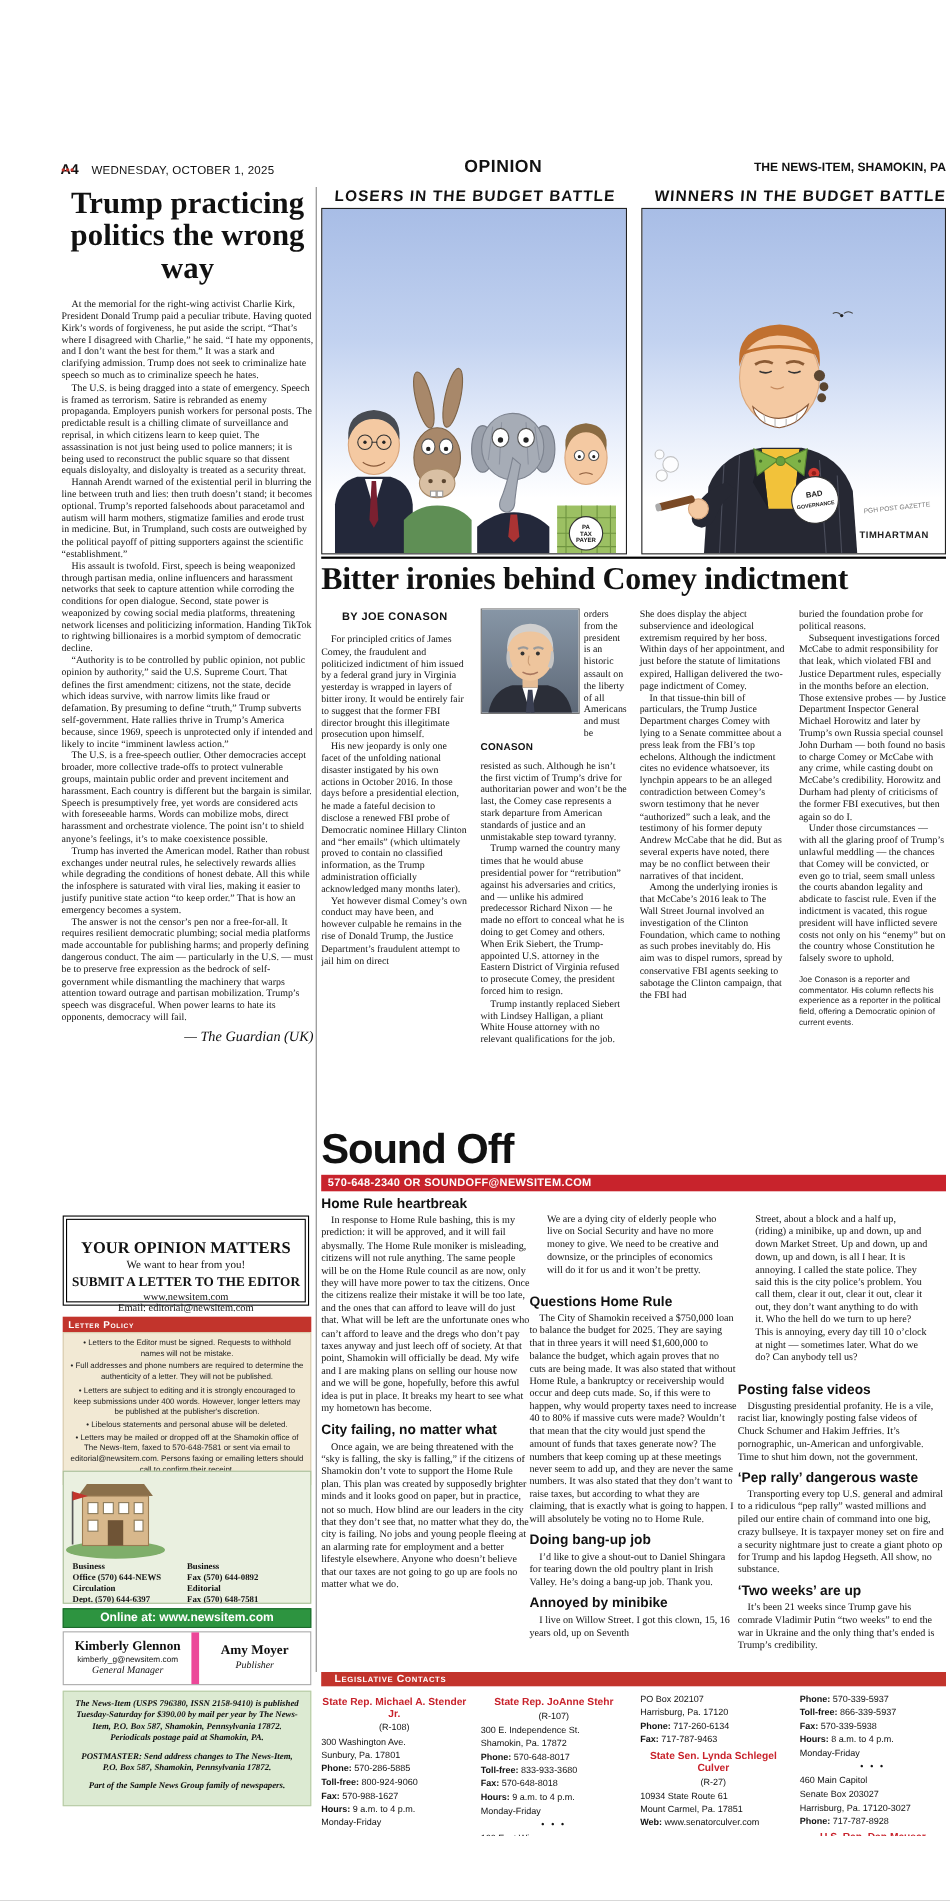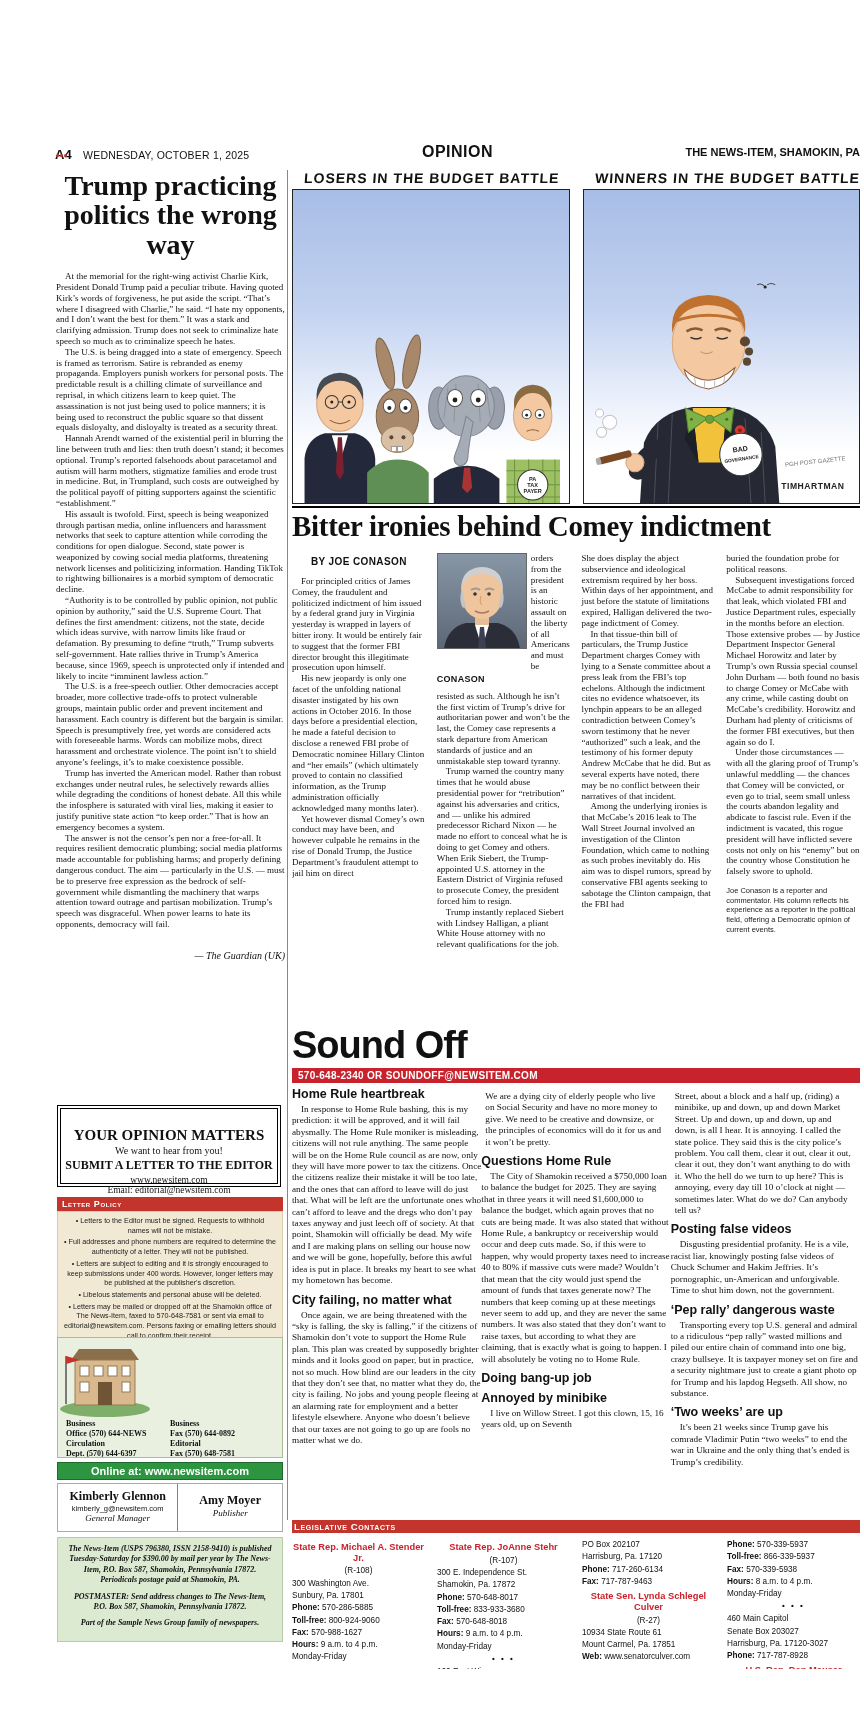--- a/index.html
+++ b/index.html
@@ -15,21 +15,21 @@
   .hdr-date{font-size:10.5px;margin-left:7px;letter-spacing:.2px;}
   .hdr-section{position:absolute;left:0;right:0;top:2px;text-align:center;
                font:bold 16px "Liberation Sans",sans-serif;letter-spacing:.5px;}
   .hdr-mast{position:absolute;right:0;top:5px;font:bold 11px "Liberation Sans",sans-serif;}
 
   
   .vrule{position:absolute;left:287px;top:170px;width:1px;height:1350px;background:#888;}
   .editorial{position:absolute;left:56px;top:171px;width:229px;height:932px;overflow:hidden;}
   .editorial h1{font:bold 28px/1.05 "Liberation Serif",serif;text-align:center;margin:0 0 12px;}
   .editorial .li-p{font-size:9px;line-height:1.2;text-indent:9px;margin:0;}
-  .editorial .li-att{font-style:italic;font-size:10px;text-align:right;margin-top:20px;}
+  .editorial .li-att{font-style:italic;font-size:13px;text-align:right;margin-top:4px;}
 
   .opinion-box{position:absolute;left:57px;top:1105px;width:224px;height:82px;border:4px double #000;
                text-align:center;box-sizing:border-box;background:#fff;}
   .ob-title{font:bold 15px "Liberation Serif",serif;margin-top:18px;}
   .ob-sub{font-size:10px;margin-top:1px;}
   .ob-cta{font:bold 12px "Liberation Serif",serif;margin-top:2px;}
   .ob-web{font-size:9.5px;margin-top:2px;}
   .ob-email{font-size:9.5px;}
 
   .letter-policy{position:absolute;left:57px;top:1197px;width:226px;box-sizing:border-box;}
@@ -52,21 +52,21 @@
   .ni-ph{font-size:8px;line-height:1.25;}
   .ni-ph .lab{font-weight:bold;}
   .ni-ph .val{font-weight:bold;}
 
   .online-bar{position:absolute;left:57px;top:1462px;width:226px;box-sizing:border-box;background:#2d9440;
               border:1px solid #1c6b2c;color:#fff;text-align:center;
               font:bold 11px "Liberation Sans",sans-serif;padding:2px 0;}
 
   .staff{position:absolute;left:57px;top:1483px;width:226px;height:49px;border:1px solid #aaa;
          display:flex;text-align:center;background:#fff;box-sizing:border-box;}
-  .staff-gm{flex:1.15;border-right:1px solid #ec4899;padding-top:5px;}
+  .staff-gm{flex:1.15;border-right:7px solid #ec4899;padding-top:5px;}
   .staff-pub{flex:1;padding-top:9px;}
   .staff-name{font:bold 12px "Liberation Serif",serif;}
   .staff-email{font:7.5px "Liberation Sans",sans-serif;}
   .staff-title{font:italic 9px "Liberation Serif",serif;}
 
   .fine-print{position:absolute;left:57px;top:1537px;width:226px;background:#dcead2;border:1px solid #b7cba6;
               padding:6px 9px;box-sizing:border-box;}
   .fine-print p{font:italic bold 8px/1.3 "Liberation Serif",serif;text-align:center;margin:0 0 6px;}
 
   
@@ -96,26 +96,26 @@
   
   .soundoff-title{position:absolute;left:292px;top:1026px;font:bold 38px/1 "Liberation Sans",sans-serif;
                   letter-spacing:-1px;}
   .soundoff-bar{position:absolute;left:292px;top:1068px;width:568px;box-sizing:border-box;background:#c8232c;
                 color:#fff;font:bold 10px "Liberation Sans",sans-serif;padding:2px 6px;letter-spacing:.3px;}
   .so-cols{position:absolute;left:292px;top:1087px;width:568px;height:428px;display:flex;overflow:hidden;}
   .so-col{flex:1;min-width:0;}
   .so-col .li-h{font:bold 12.5px "Liberation Sans",sans-serif;margin:6px 0 3px;}
   .so-col .li-h:first-child{margin-top:0;}
   .so-col .li-p{font-size:9.2px;line-height:1.24;text-indent:9px;margin:0;}
-  .so-col .li-cont{font-size:9.2px;line-height:1.24;text-indent:0;margin:4px;font-family:Liberation Serif, serif;}
+  .so-col .li-cont{font-size:9.2px;line-height:1.24;text-indent:0;margin:16px;font-family:Liberation Serif, serif;}
 
   
   .legis-bar{position:absolute;left:292px;top:1520px;width:568px;box-sizing:border-box;background:#c2342c;
              color:#fff;font:bold 9.5px "Liberation Sans",sans-serif;font-variant:small-caps;
-             letter-spacing:.6px;padding:1px 2px;}
+             letter-spacing:.6px;padding:1px 12px;}
   .lg-cols{position:absolute;left:292px;top:1539px;width:568px;height:130px;display:flex;gap:12px;
            font-family:Liberation Sans, sans-serif;overflow:hidden;}
   .lg-col{flex:1;min-width:0;}
   .lg-col .li-line,.lg-col .li-lbl{font-size:8.2px;line-height:1.5;}
   .lg-col .li-lbl b{font-weight:bold;}
   .lg-col .li-name{color:#c8232c;font-weight:bold;font-size:9.3px;line-height:1.15;text-align:center;margin:3px 0 2px;}
   .lg-col .li-dist{font-size:8.2px;text-align:center;line-height:1.5;}
   .lg-col .li-dots{text-align:center;font-weight:bold;letter-spacing:2px;font-size:8px;line-height:1.6;}
 </style>
 </head>
@@ -413,20 +413,21 @@
           <div class="li-h">City failing, no matter what</div>
           <div class="li-p">Once again, we are being threatened with the “sky is falling, the sky is falling,” if the citizens of Shamokin don’t vote to support the Home Rule plan. This plan was created by supposedly brighter minds and it looks good on paper, but in practice, not so much. How blind are our leaders in the city that they don’t see that, no matter what they do, the city is failing. No jobs and young people fleeing at an alarming rate for employment and a better lifestyle elsewhere. Anyone who doesn’t believe that our taxes are not going to go up are fools no matter what we do.</div>
         </div>
       </div>
     <div class="so-col">
         <div>
           <div class="li-cont">We are a dying city of elderly people who live on Social Security and have no more money to give. We need to be creative and downsize, or the principles of economics will do it for us and it won’t be pretty.</div>
           <div class="li-h">Questions Home Rule</div>
           <div class="li-p">The City of Shamokin received a $750,000 loan to balance the budget for 2025. They are saying that in three years it will need $1,600,000 to balance the budget, which again proves that no cuts are being made. It was also stated that without Home Rule, a bankruptcy or receivership would occur and deep cuts made. So, if this were to happen, why would property taxes need to increase 40 to 80% if massive cuts were made? Wouldn’t that mean that the city would just spend the amount of funds that taxes generate now? The numbers that keep coming up at these meetings never seem to add up, and they are never the same numbers. It was also stated that they don’t want to raise taxes, but according to what they are claiming, that is exactly what is going to happen. I will absolutely be voting no to Home Rule.</div>
           <div class="li-h">Doing bang-up job</div>
+          <div class="li-p">I’d like to give a shout-out to Daniel Shingara for tearing down the old poultry plant in Irish Valley. He’s doing a bang-up job. Thank you.</div>
           <div class="li-h">Annoyed by minibike</div>
           <div class="li-p">I live on Willow Street. I got this clown, 15, 16 years old, up on Seventh</div>
         </div>
       </div>
     <div class="so-col">
         <div>
           <div class="li-cont">Street, about a block and a half up, (riding) a minibike, up and down, up and down Market Street. Up and down, up and down, up and down, is all I hear. It is annoying. I called the state police. They said this is the city police’s problem. You call them, clear it out, clear it out, clear it out, they don’t want anything to do with it. Who the hell do we turn to up here? This is annoying, every day till 10 o’clock at night — sometimes later. What do we do? Can anybody tell us?</div>
           <div class="li-h">Posting false videos</div>
           <div class="li-p">Disgusting presidential profanity. He is a vile, racist liar, knowingly posting false videos of Chuck Schumer and Hakim Jeffries. It’s pornographic, un-American and unforgivable. Time to shut him down, not the government.</div>
           <div class="li-h">‘Pep rally’ dangerous waste</div>

